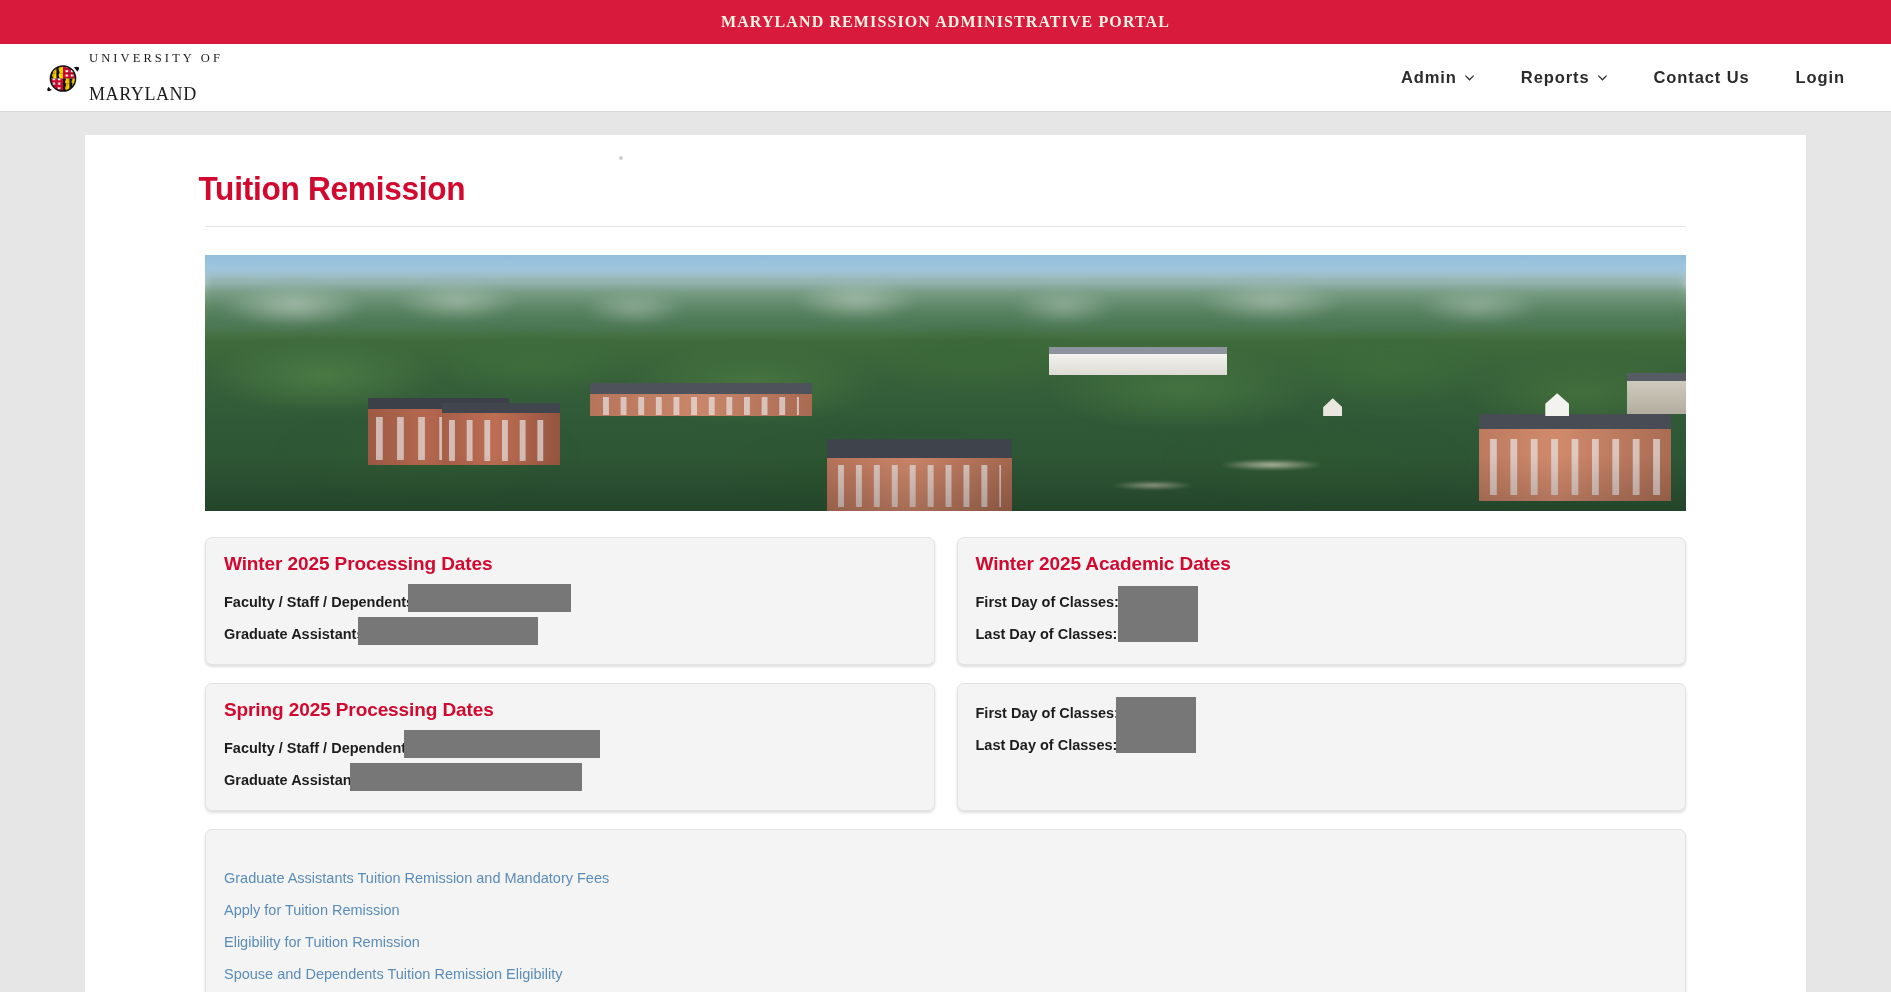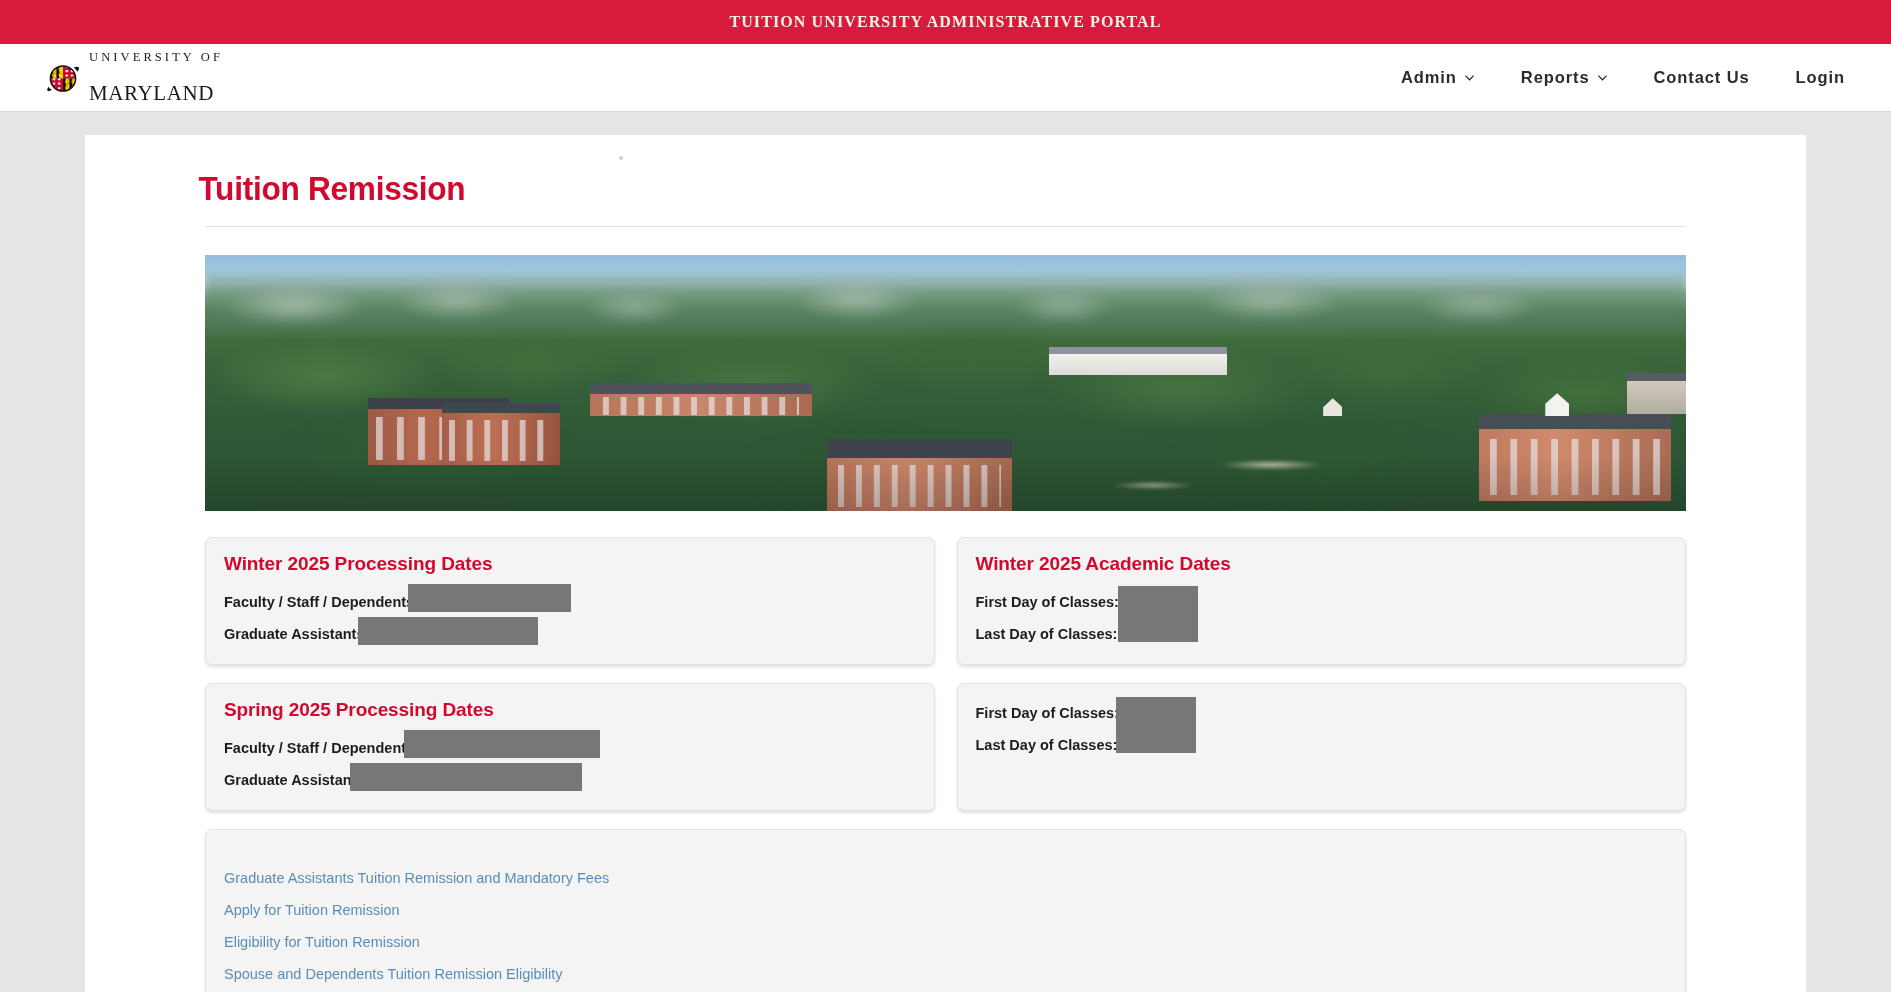--- a/index.html
+++ b/index.html
@@ -56,21 +56,21 @@
     flex-direction: column;
     line-height: 1;
     font-family: "Liberation Serif", serif;
     color: #1a1a1a;
   }
   .brand-words .line1 {
     font-size: 12.5px;
     letter-spacing: 3.1px;
   }
   .brand-words .line2 {
-    font-size: 21px;
+    font-size: 18px;
     letter-spacing: 0.6px;
     margin-top: 20px;
   }
 
   .nav {
     margin-left: auto;
     display: flex;
     align-items: center;
     gap: 46px;
   }
@@ -266,21 +266,21 @@
     margin-top: 16px;
     width: fit-content;
     cursor: pointer;
   }
   .link:first-of-type { margin-top: 25px; }
 </style>
 </head>
 <body>
 
 <div class="top-bar">
-  <span class="top-bar-text">TUITION UNIVERSITY ADMINISTRATIVE PORTAL</span>
+  <span class="top-bar-text">MARYLAND REMISSION ADMINISTRATIVE PORTAL</span>
 </div>
 
 <div class="header">
 
   <a class="brand" href="#">
     <span class="brand-mark">
       <svg viewBox="0 0 34 34" width="34" height="34">
         <defs>
           <clipPath id="globeClip">
               <circle cx="17" cy="17.5" r="12.6"></circle>

